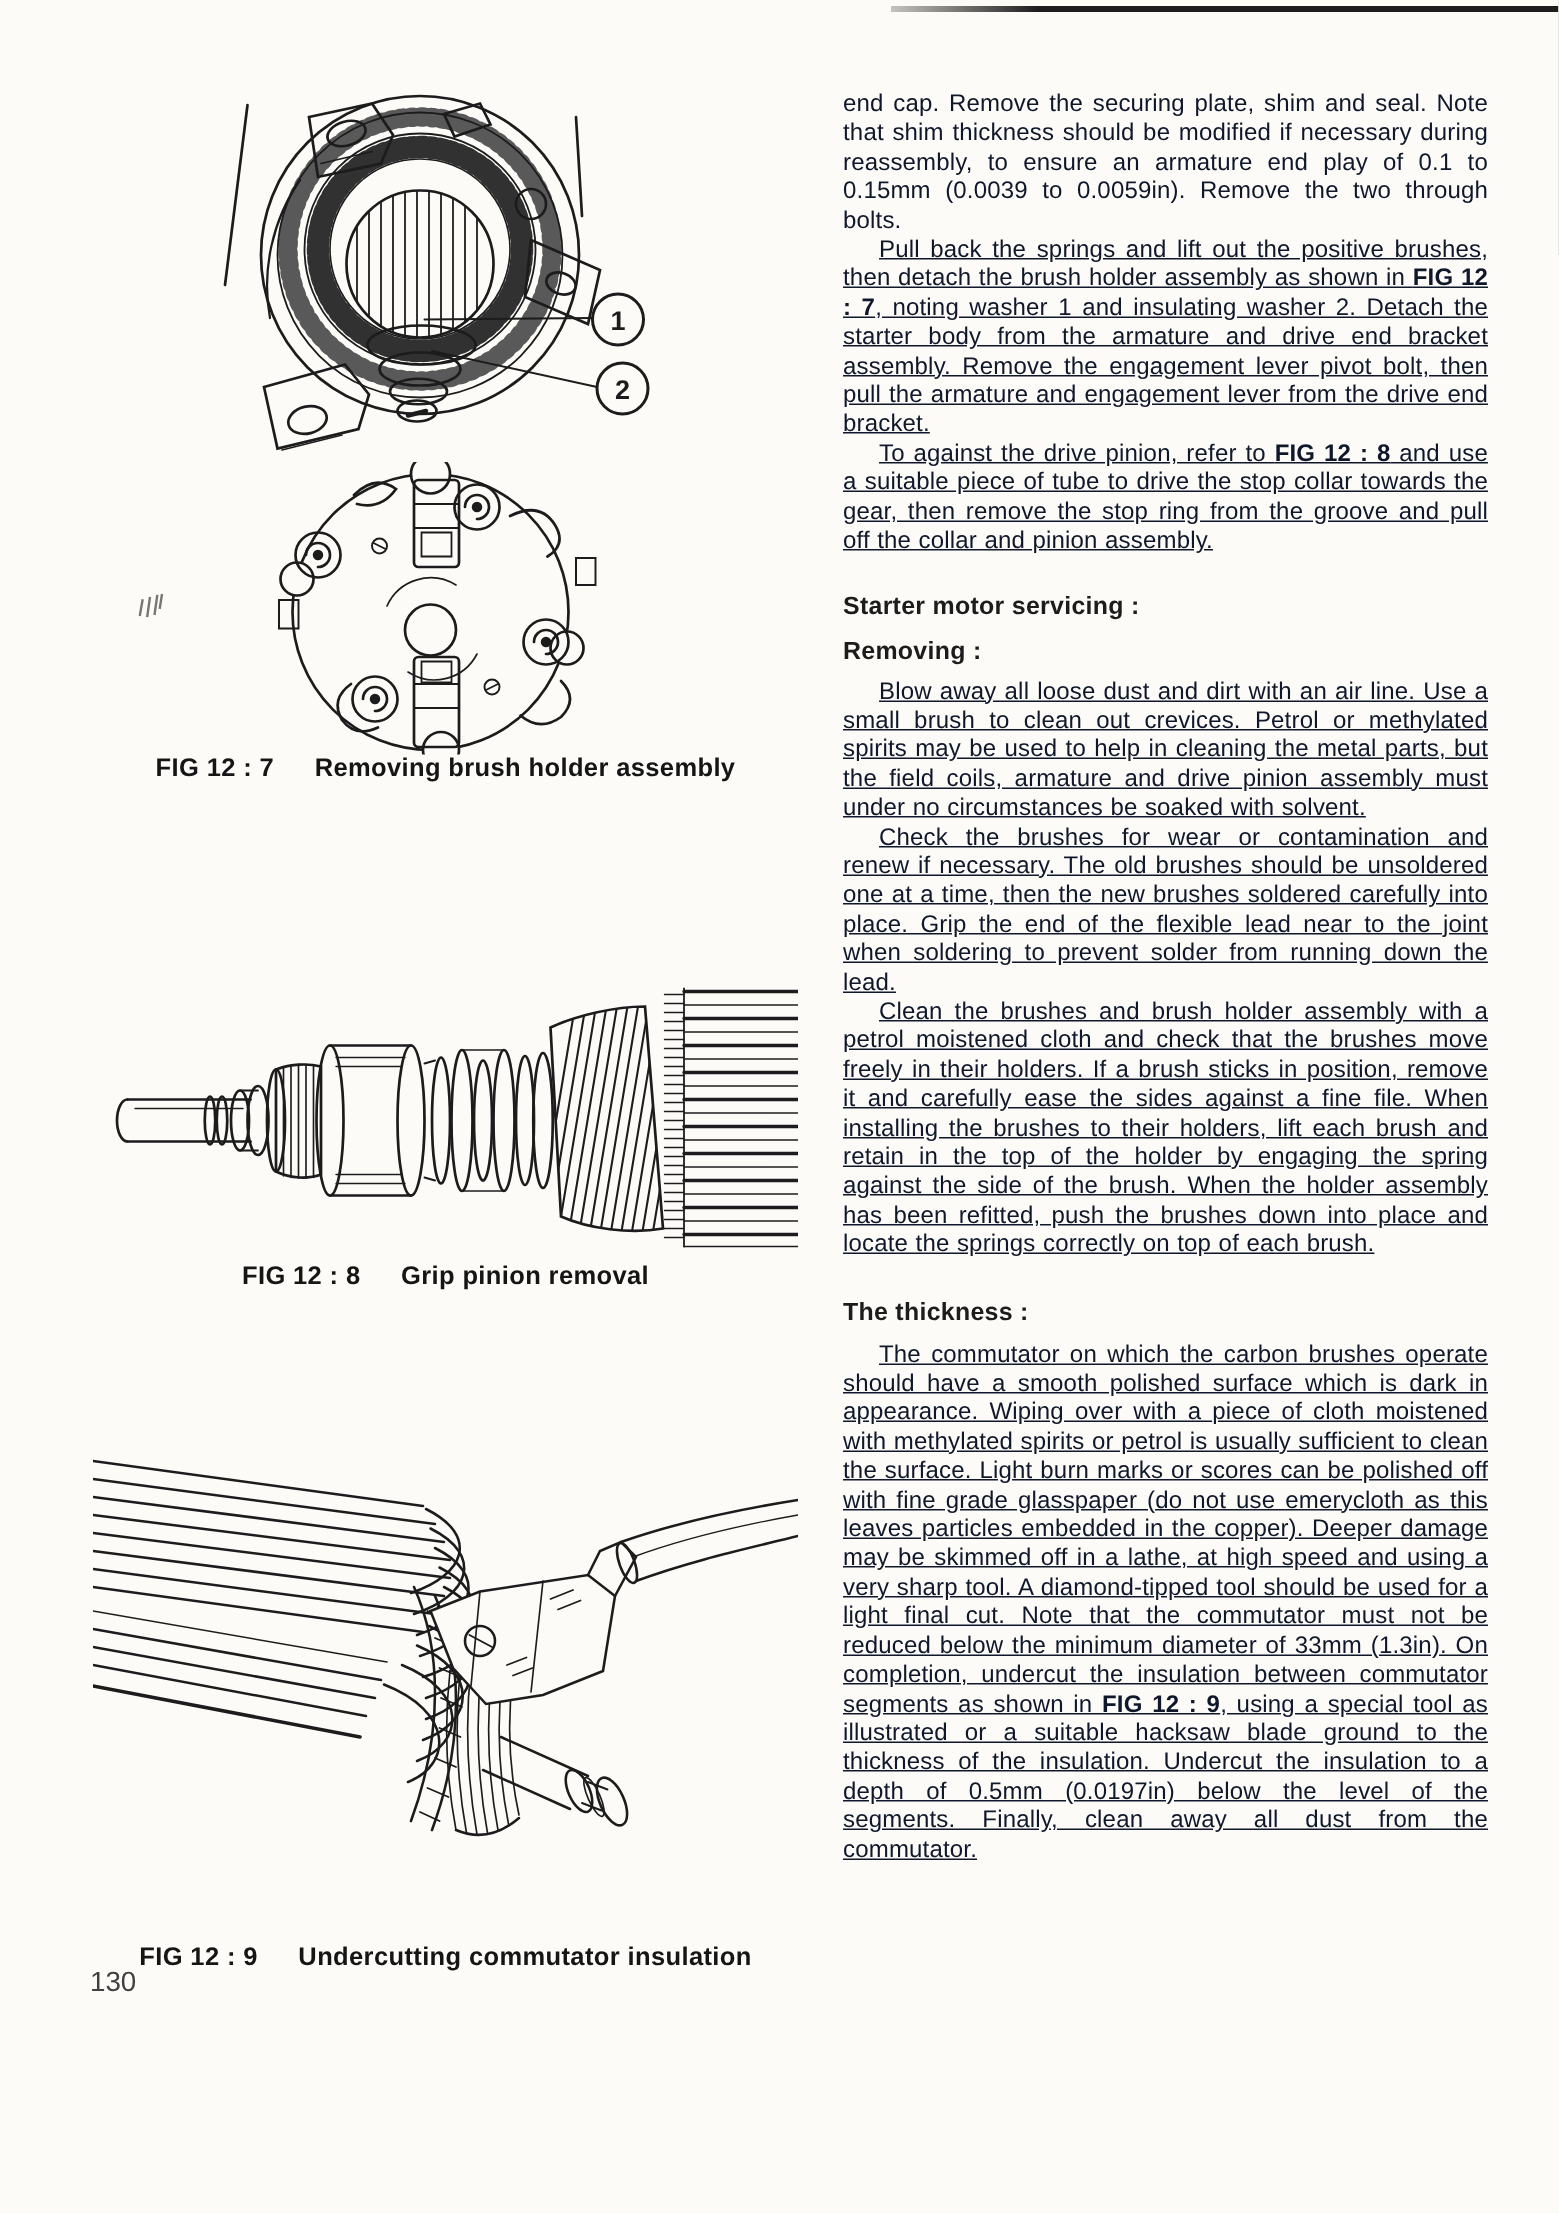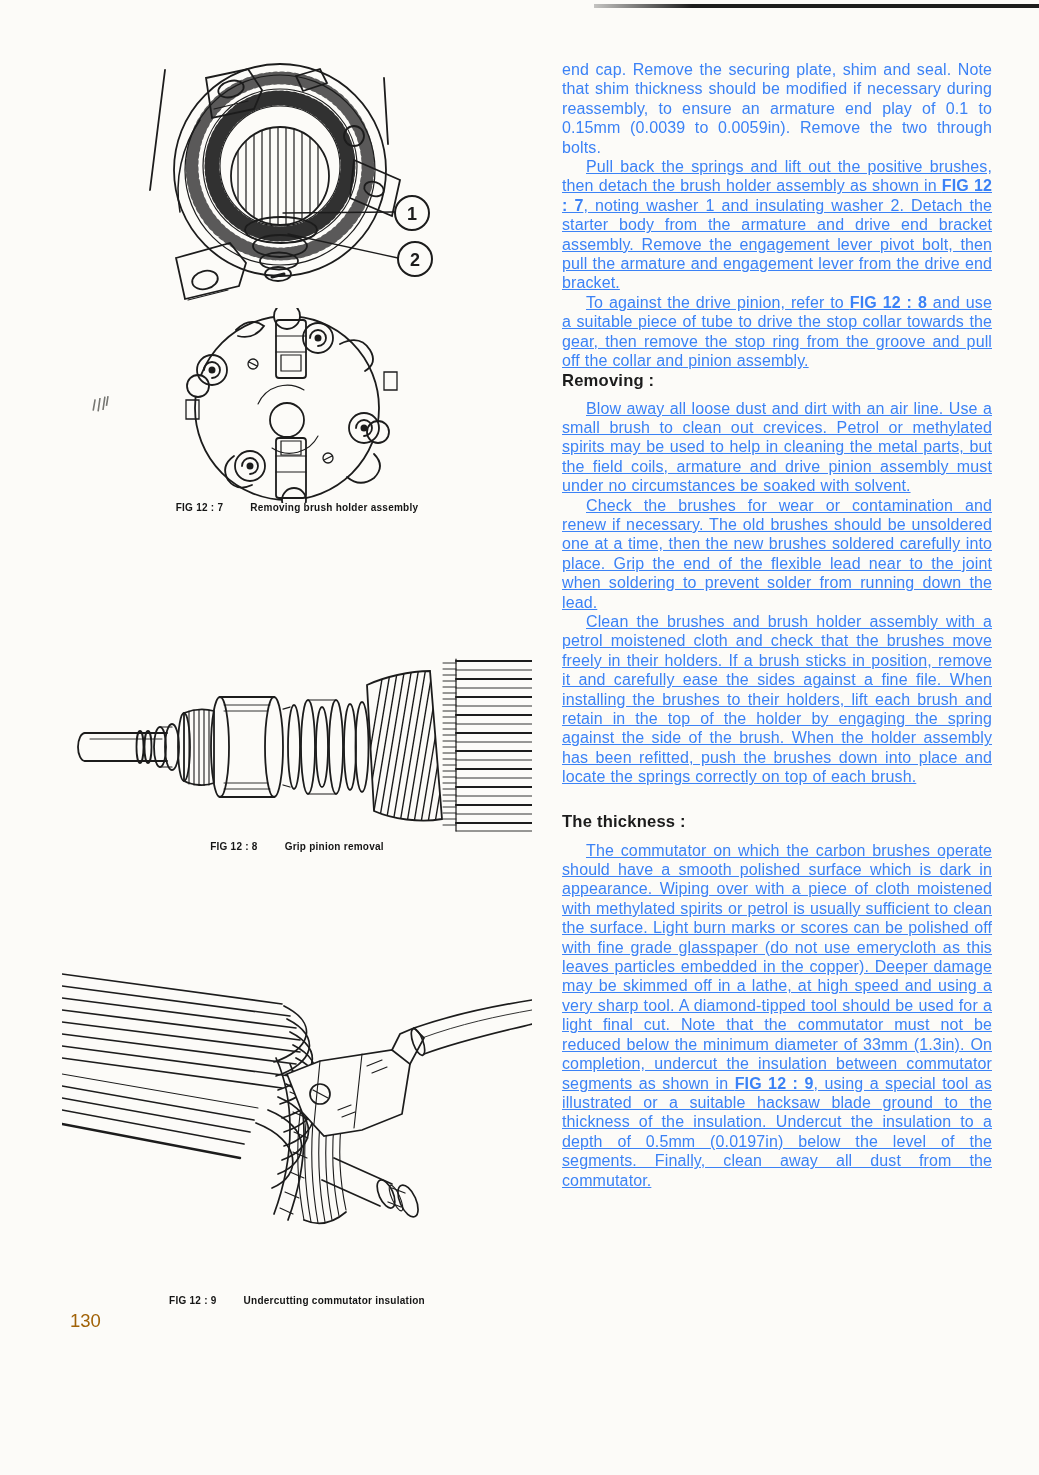--- a/index.html
+++ b/index.html
@@ -9,21 +9,21 @@
     font-family:"Liberation Sans", sans-serif;
   }
   .top-rule{
     position:absolute;left:594px;top:4px;width:445px;height:4px;
     background:linear-gradient(to right, rgba(30,30,30,.25), #1d1d1d 22%);
   }
   
   .col-right{position:absolute;left:562px;top:60px;width:430px;}
   .col-right p{
     margin:0;font-size:16px;line-height:19.4px;text-align:justify;
-    letter-spacing:.12px;word-spacing:.4px;color:#3b82f6;
+    letter-spacing:.12px;word-spacing:.4px;color:#0f172a;
   }
   .col-right p.ind{text-indent:24px;text-decoration:underline;}
   .col-right b.figref{font-weight:700;}
   .col-right h2,.col-right h3{
     font-size:16.6px;line-height:20px;font-weight:700;letter-spacing:.2px;margin:0;
   }
   .h-servicing{margin:23px 0 10px 0 !important;}
   .h-cleaning{margin:0 0 8px 0 !important;}
   .h-brushgear{margin:22px 0 8px 0 !important;}
   .h-commutator{margin:25px 0 9px 0 !important;}
@@ -32,25 +32,25 @@
   .fig-svg path,.fig-svg line,.fig-svg circle,.fig-svg ellipse,.fig-svg rect{
     vector-effect:non-scaling-stroke;
   }
   .fig-svg text{font:700 18px "Liberation Sans",sans-serif;fill:#1c1c1c;}
   #fig1a{left:148px;top:62px;width:320px;height:250px;}
   #fig1b{left:178px;top:308px;width:265px;height:195px;}
   #fig2 {left:62px;top:647px;width:470px;height:193px;}
   #fig3 {left:62px;top:962px;width:470px;height:278px;}
   .fig-caption{
     position:absolute;left:62px;width:470px;text-align:center;
-    font-weight:700;font-size:10px;letter-spacing:.25px;color:#151515;white-space:nowrap;
+    font-weight:700;font-size:17px;letter-spacing:.25px;color:#151515;white-space:nowrap;
   }
   #cap1{top:502px;} #cap2{top:841px;} #cap3{top:1295px;}
   .cap-label{margin-right:27px;}
-  .page-number{position:absolute;left:70px;top:1310px;font-size:18.5px;color:#a16207;}
+  .page-number{position:absolute;left:60px;top:1310px;font-size:18.5px;color:#404040;}
   .smudge{position:absolute;left:88px;top:392px;transform:rotate(-28deg);opacity:.75;}
 </style>
 </head>
 <body>
 
 <div class="page">
 
   <div class="top-rule"></div>
 
   <svg id="fig1a" class="fig-svg" viewBox="0 0 320 250">
@@ -331,20 +331,21 @@
   </div>
   <div id="cap3" class="fig-caption">
     <span class="cap-label">FIG 12 : 9</span><span>Undercutting commutator insulation</span>
   </div>
 
   <main class="col-right">
     <p><span>end cap. Remove the securing plate, shim and seal. Note that shim thickness should be modified if necessary during reassembly, to ensure an armature end play of 0.1 to 0.15mm (0.0039 to 0.0059in). Remove the two through bolts.</span></p>
     <p class="ind"><span>Pull back the springs and lift out the positive brushes, then detach the brush holder assembly as shown in </span><b class="figref">FIG 12 : 7</b><span>, noting washer 1 and insulating washer 2. Detach the starter body from the armature and drive end bracket assembly. Remove the engagement lever pivot bolt, then pull the armature and engagement lever from the drive end bracket.</span></p>
     <p class="ind"><span>To against the drive pinion, refer to </span><b class="figref">FIG 12 : 8</b><span> and use a suitable piece of tube to drive the stop collar towards the gear, then remove the stop ring from the groove and pull off the collar and pinion assembly.</span></p>
 
+    <h2 class="h-servicing">Starter motor servicing :</h2>
     <h3 class="h-cleaning">Removing :</h3>
     <p class="ind"><span>Blow away all loose dust and dirt with an air line. Use a small brush to clean out crevices. Petrol or methylated spirits may be used to help in cleaning the metal parts, but the field coils, armature and drive pinion assembly must under no circumstances be soaked with solvent.</span></p>
 
     <p class="ind"><span>Check the brushes for wear or contamination and renew if necessary. The old brushes should be unsoldered one at a time, then the new brushes soldered carefully into place. Grip the end of the flexible lead near to the joint when soldering to prevent solder from running down the lead.</span></p>
     <p class="ind"><span>Clean the brushes and brush holder assembly with a petrol moistened cloth and check that the brushes move freely in their holders. If a brush sticks in position, remove it and carefully ease the sides against a fine file. When installing the brushes to their holders, lift each brush and retain in the top of the holder by engaging the spring against the side of the brush. When the holder assembly has been refitted, push the brushes down into place and locate the springs correctly on top of each brush.</span></p>
 
     <h3 class="h-commutator">The thickness :</h3>
     <p class="ind"><span>The commutator on which the carbon brushes operate should have a smooth polished surface which is dark in appearance. Wiping over with a piece of cloth moistened with methylated spirits or petrol is usually sufficient to clean the surface. Light burn marks or scores can be polished off with fine grade glasspaper (do not use emerycloth as this leaves particles embedded in the copper). Deeper damage may be skimmed off in a lathe, at high speed and using a very sharp tool. A diamond-tipped tool should be used for a light final cut. Note that the commutator must not be reduced below the minimum diameter of 33mm (1.3in). On completion, undercut the insulation between commutator segments as shown in </span><b class="figref">FIG 12 : 9</b><span>, using a special tool as illustrated or a suitable hacksaw blade ground to the thickness of the insulation. Undercut the insulation to a depth of 0.5mm (0.0197in) below the level of the segments. Finally, clean away all dust from the commutator.</span></p>
   </main>
 

